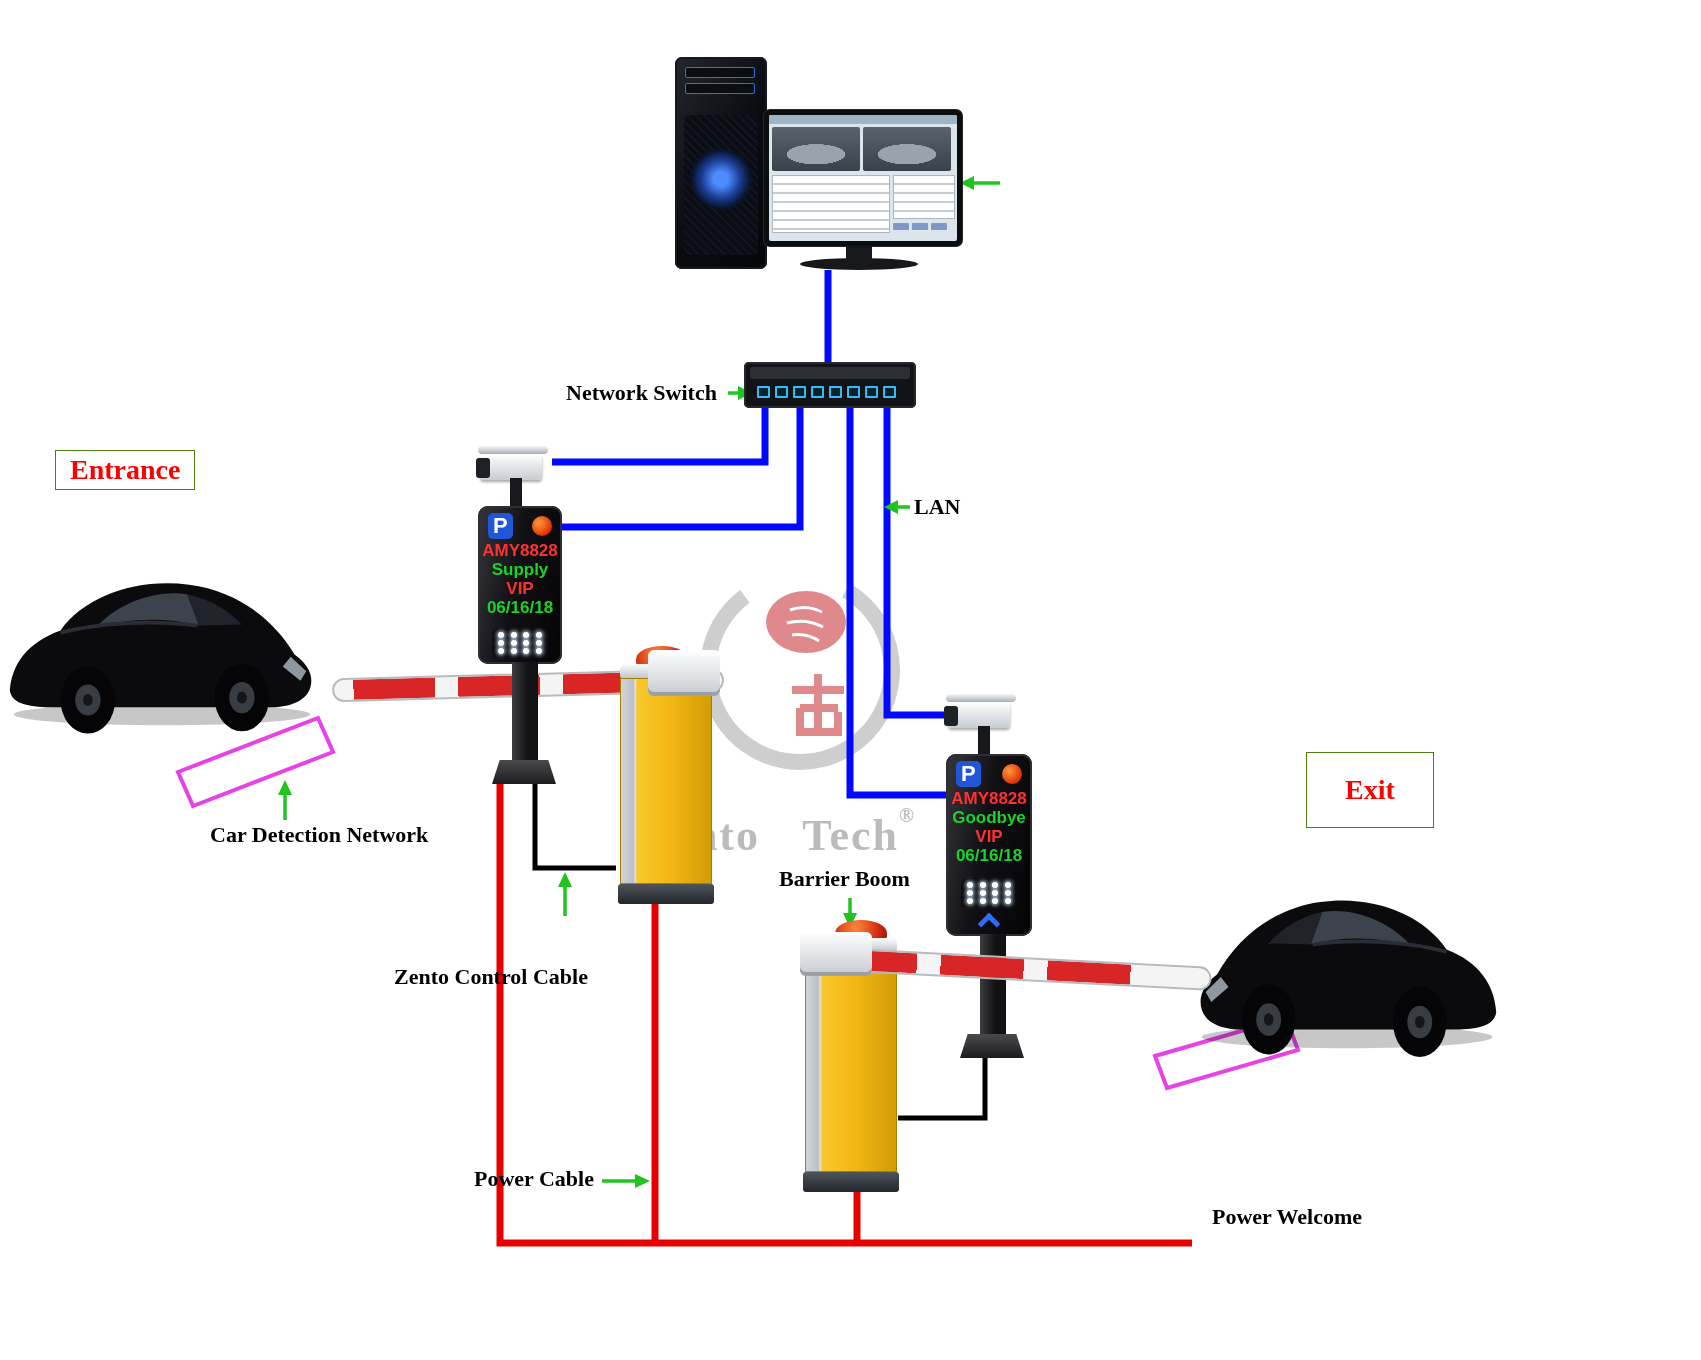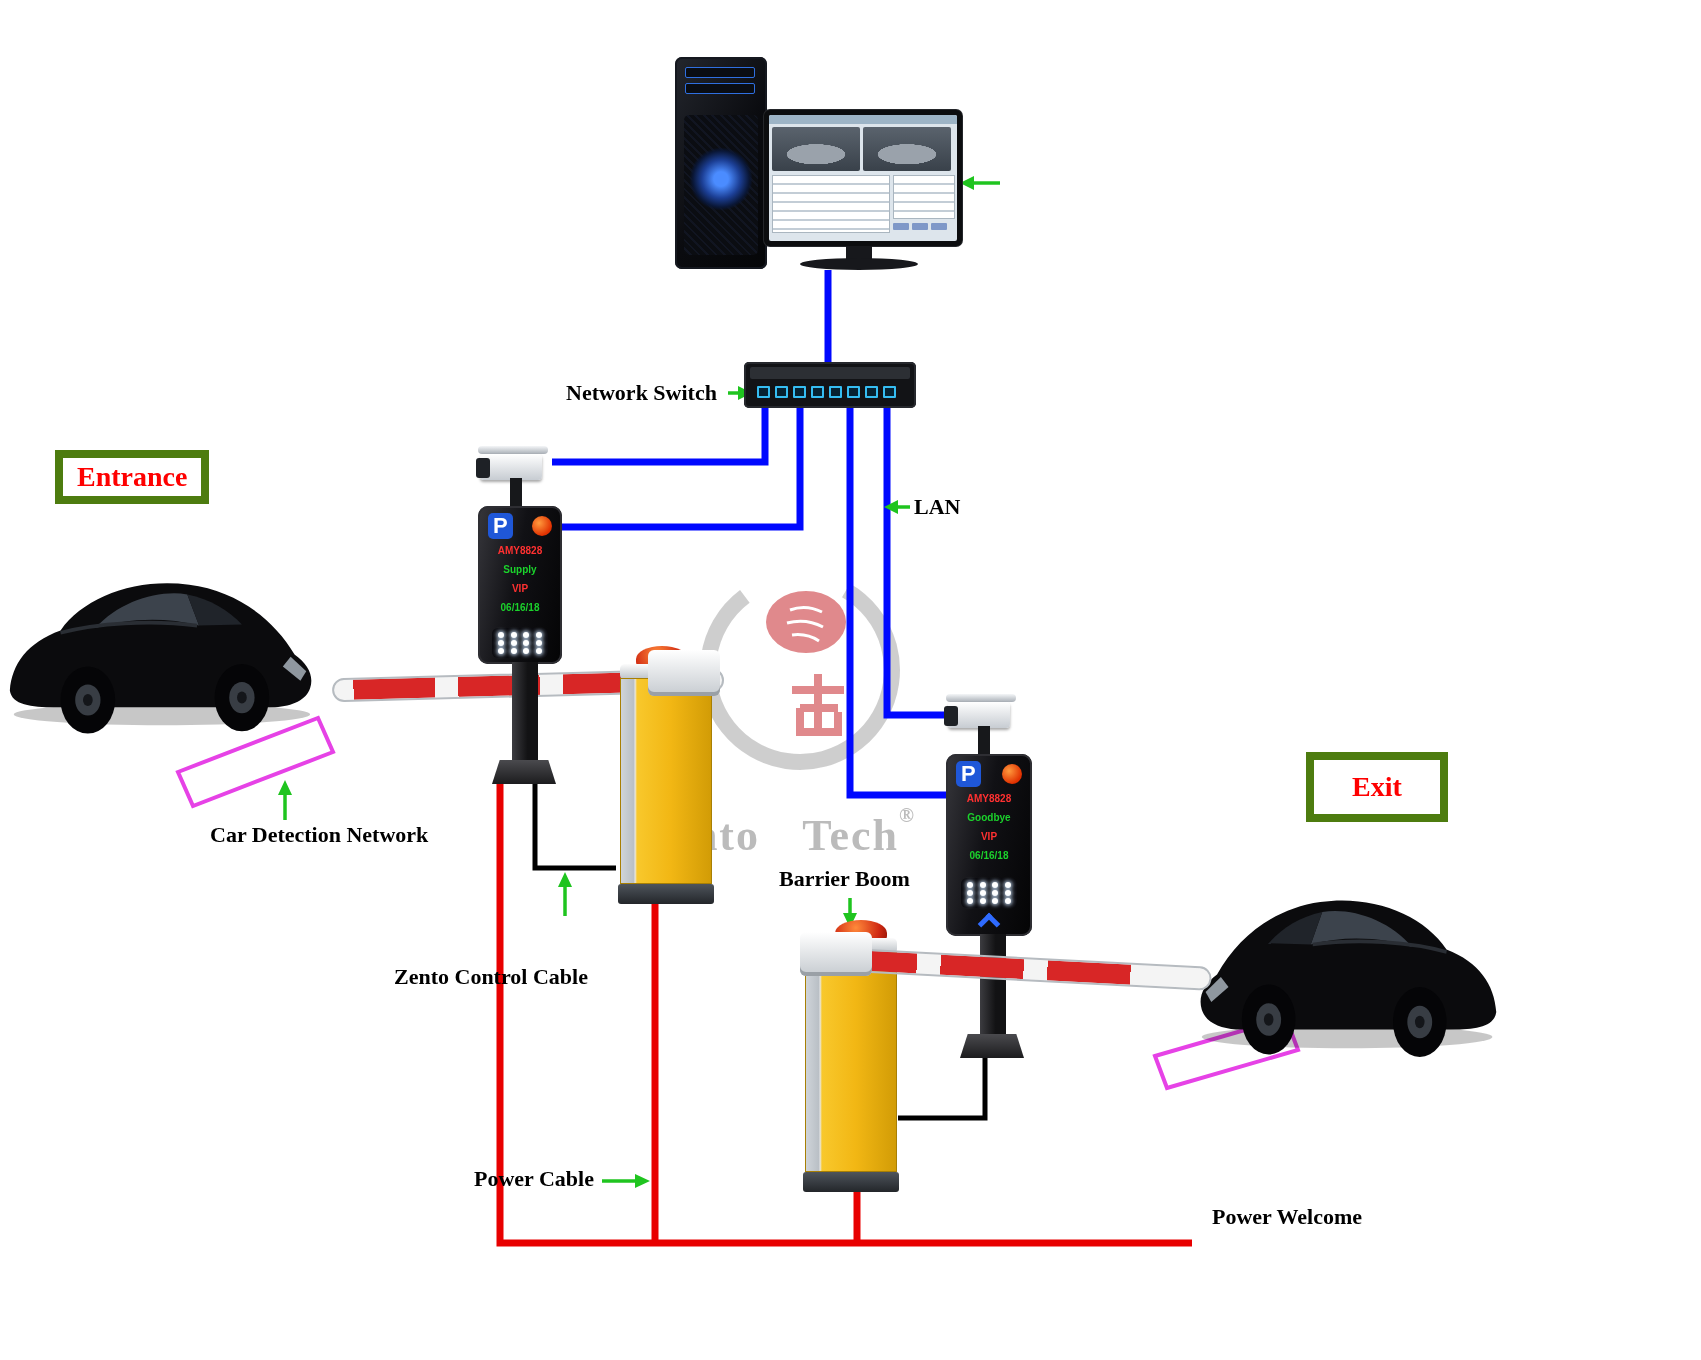--- a/index.html
+++ b/index.html
@@ -3,21 +3,21 @@
 <meta charset="utf-8">
 <style>
   *{margin:0;padding:0;box-sizing:border-box}
   html,body{background:#fff}
   #canvas{position:relative;width:1701px;height:1360px;background:#fff;overflow:hidden;
           font-family:"Liberation Serif",serif}
   svg.layer{position:absolute;left:0;top:0;pointer-events:none}
 
   
   .lbl{position:absolute;font-weight:700;font-size:22px;color:#000;white-space:nowrap;z-index:6}
-  .badge{position:absolute;border:8px solid #4d7c0f;color:#fe0000;font-weight:700;font-size:28px;
+  .badge{position:absolute;border:1px solid #4d7c0f;color:#fe0000;font-weight:700;font-size:28px;
          padding:3px 14px;background:#fff;z-index:6}
 
   
   .wm-text{position:absolute;left:640px;top:804px;font-weight:700;font-size:44px;color:#b4b4b4;
            letter-spacing:2px;word-spacing:30px;z-index:1;opacity:.9}
   .wm-text sup{font-size:20px;vertical-align:28px}
 
   
   .tower{position:absolute;left:675px;top:57px;width:92px;height:212px;border-radius:7px;
          background:linear-gradient(120deg,#23262d,#0a0b0f 55%,#050608);z-index:3;
@@ -60,21 +60,21 @@
   .cam .clens{position:absolute;left:0;top:14px;width:14px;height:20px;background:#1e2126;border-radius:3px}
   .cam .cstem{position:absolute;left:34px;top:34px;width:12px;background:#17181b}
   .lpr-panel{position:absolute;border-radius:10px;z-index:4;
              background:linear-gradient(100deg,#36363b,#111115 45%,#040405);
              box-shadow:inset 0 0 0 2px #2e2e33}
   .prow{display:flex;align-items:center;justify-content:space-between;padding:7px 10px 2px}
   .pP{color:#fff;background:#1f57d8;font-family:"Liberation Sans",sans-serif;font-weight:700;
       font-size:22px;line-height:1;padding:2px 5px;border-radius:5px}
   .pdot{width:20px;height:20px;border-radius:50%;
         background:radial-gradient(circle at 35% 35%,#ff9a3d,#e03000 70%)}
-  .dline{font-family:"Liberation Sans",sans-serif;font-weight:700;font-size:10px;text-align:center;
+  .dline{font-family:"Liberation Sans",sans-serif;font-weight:700;font-size:17px;text-align:center;
          line-height:19px;white-space:nowrap}
   .red{color:#ff3131}.green{color:#1bd22c}
   .flash{position:absolute;background:#0b0b10;border-radius:6px;display:grid;
          grid-template-columns:repeat(4,1fr);place-items:center;padding:3px}
   .flash i{width:6px;height:6px;border-radius:50%;background:#fff;box-shadow:0 0 4px 1px #cfe6ff}
   .chev{position:absolute;width:16px;height:16px;border-top:5px solid #2f6bff;border-right:5px solid #2f6bff;
         transform:rotate(-45deg)}
   .pole{position:absolute;background:linear-gradient(90deg,#3c3c40,#121214 60%);z-index:4}
   .pbase{position:absolute;background:linear-gradient(#4a4a4e,#1c1c1e);
          clip-path:polygon(12% 0,88% 0,100% 100%,0 100%);z-index:4}
@@ -211,21 +211,21 @@
         <i></i>
         <i></i>
         <i></i>
         <i></i>
       </div>
   </div>
   <div class="lbl" style="left:566px;top:380px">Network Switch</div>
   <div class="lbl" style="left:914px;top:494px">LAN</div>
 
   <div class="badge" style="left:55px;top:450px">Entrance</div>
-  <div class="badge" style="left:1306px;top:752px;padding:11px 38px">Exit</div>
+  <div class="badge" style="left:1306px;top:752px;padding:21px 38px">Exit</div>
 
   <div class="car" style="left:4px;top:556px">
     <svg width="312" height="192" viewBox="0 0 320 160" preserveAspectRatio="none">
         <use href="#carShape"></use>
       </svg>
   </div>
   <div class="lbl" style="left:210px;top:822px">Car Detection Network</div>
 
   <div class="cam" style="left:476px;top:444px;width:76px;height:110px">
     <div class="cvisor"></div>

